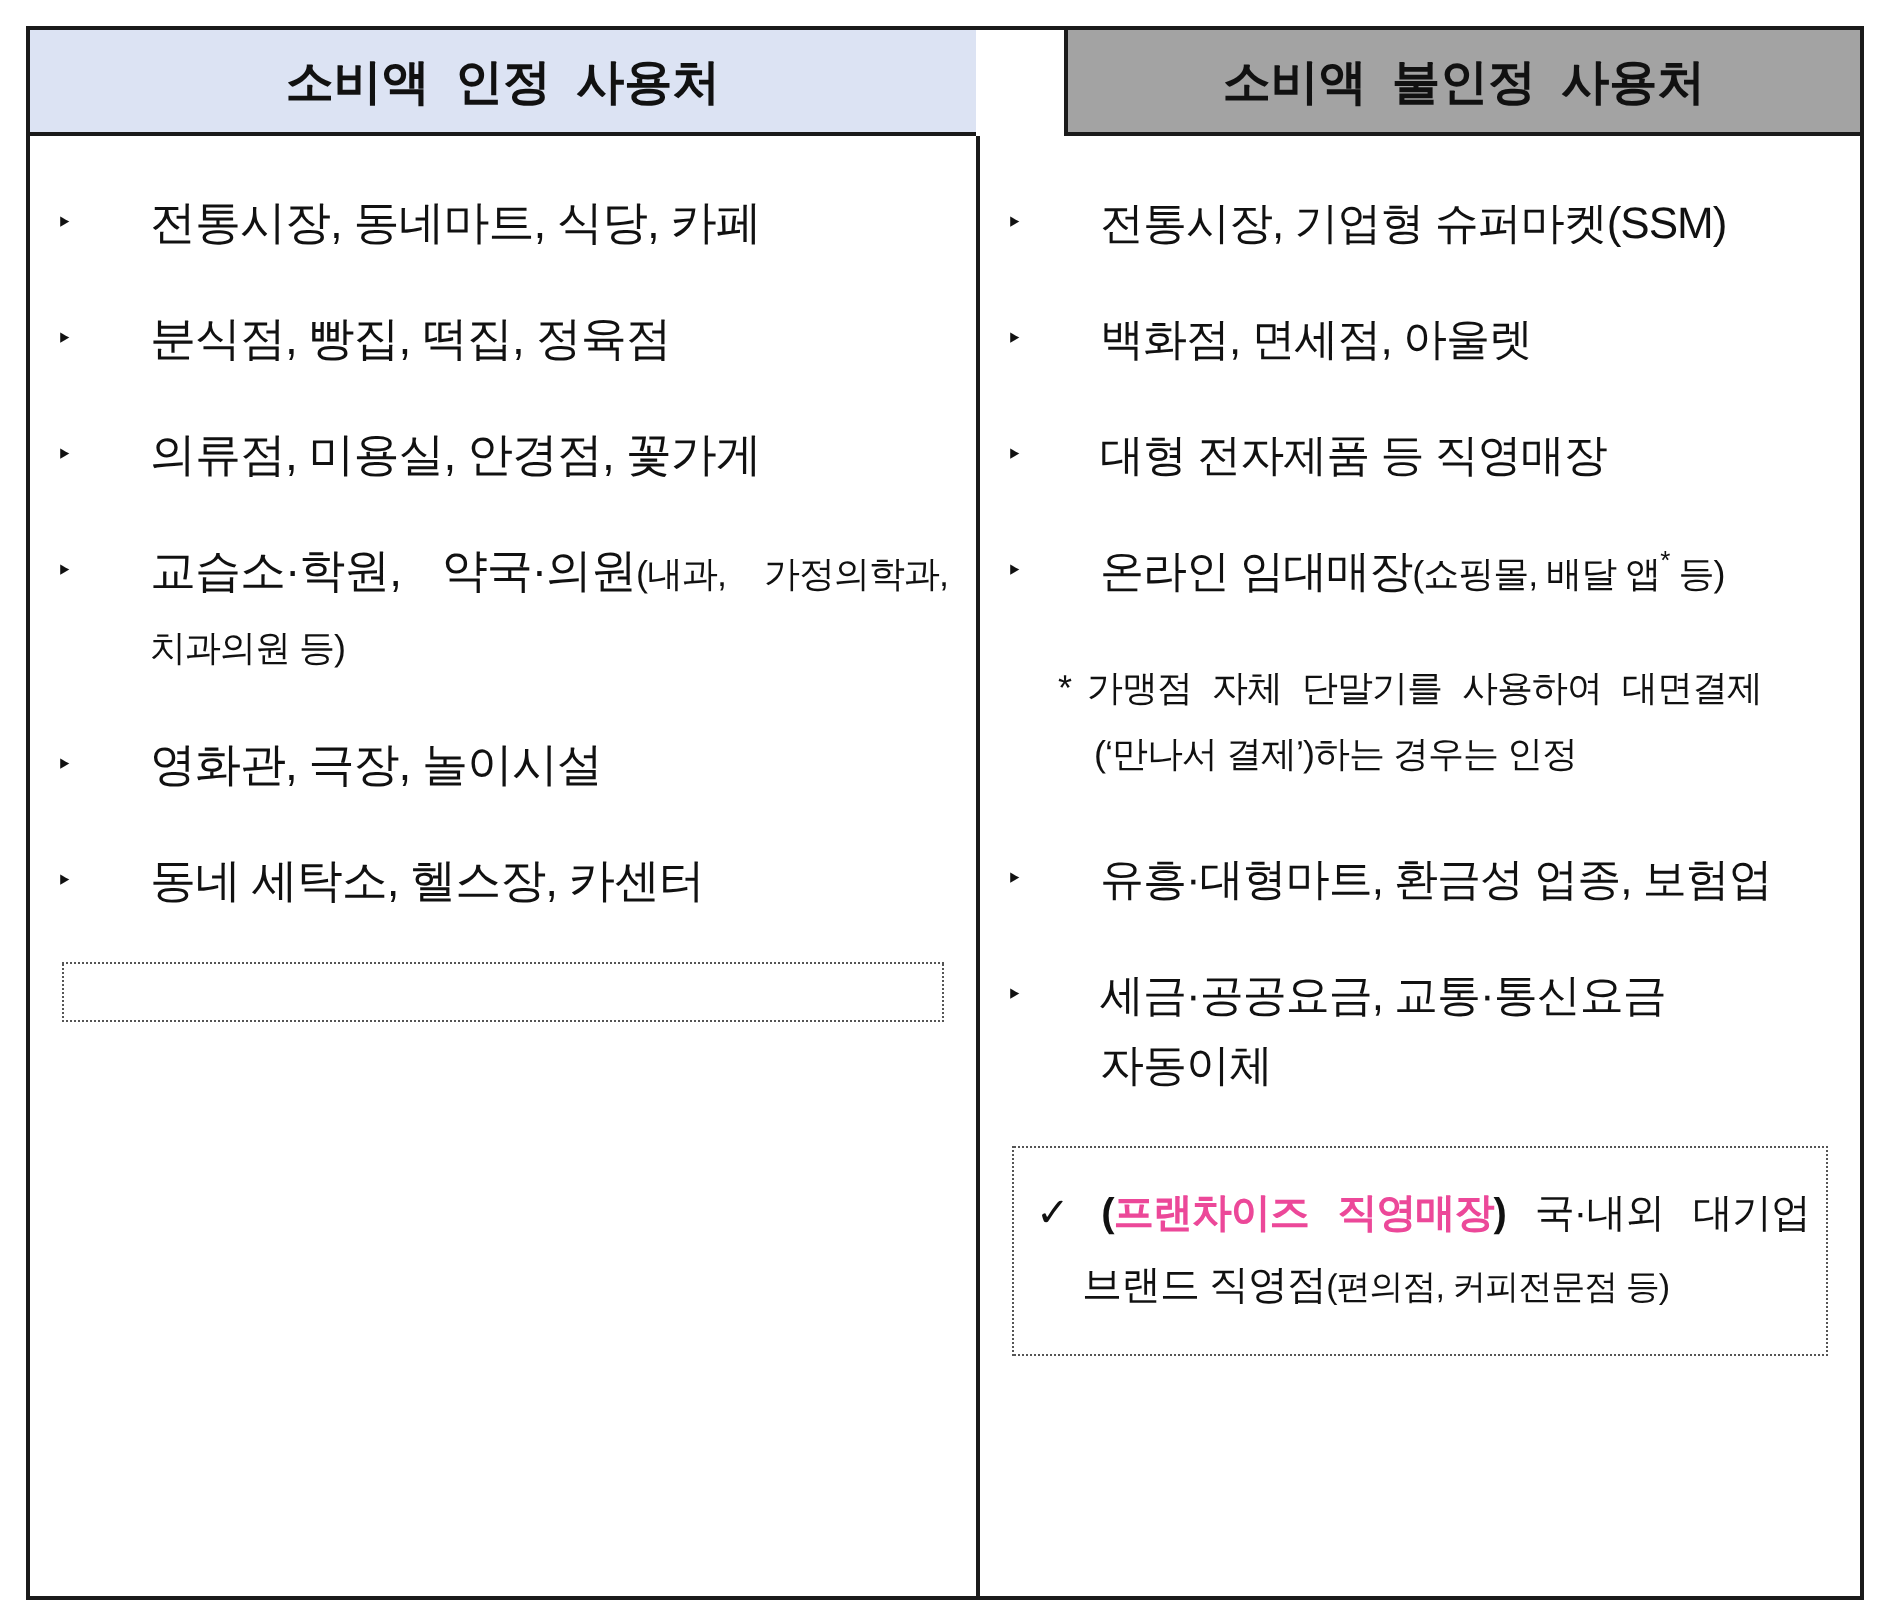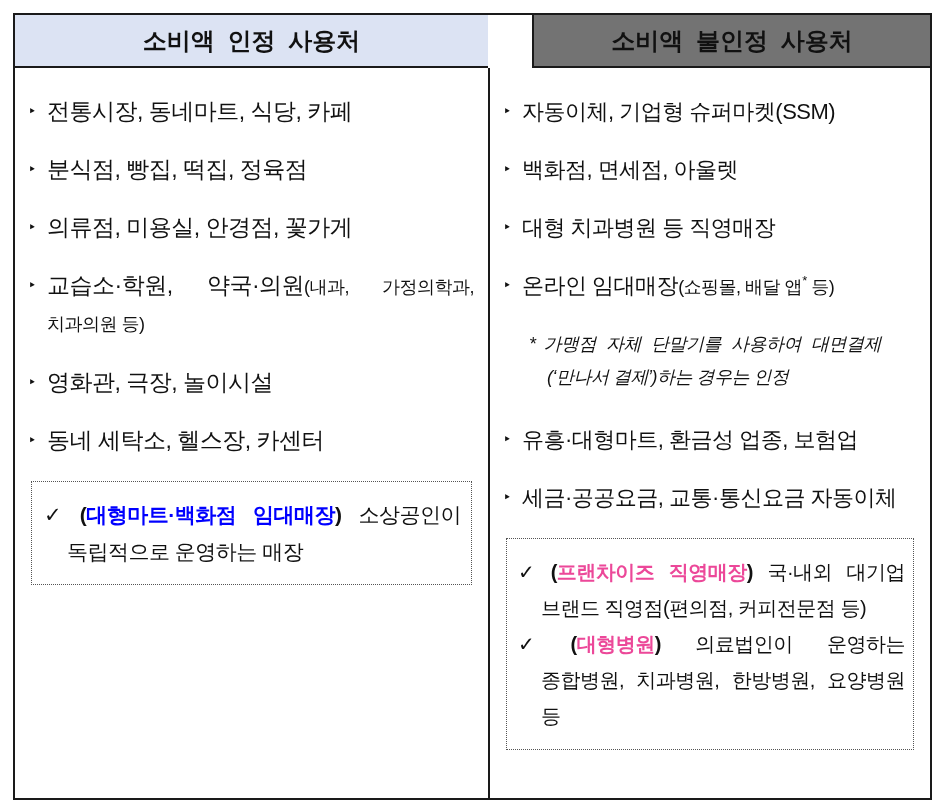--- a/index.html
+++ b/index.html
@@ -22,69 +22,69 @@
     grid-template-rows: 53px 1fr;
     background: #fff;
   }
   .hdr {
     display: flex; align-items: center; justify-content: center;
     font-size: 24px; font-weight: 700;
     border-bottom: 2px solid #1a1a1a;
     word-spacing: 6px; letter-spacing: 0;
   }
   .hdr-left  { background: #dce3f3; }
-  .hdr-right { background: #737373; border-left: 2px solid #1a1a1a; margin-left: 44px; }
+  .hdr-right { background: #a3a3a3; border-left: 2px solid #1a1a1a; margin-left: 44px; }
   .cell { padding: 26px 14px 0 13px; overflow: hidden; }
   .cell-right { border-left: 2px solid #1a1a1a; }
 
   
   .bullet-item {
     display: flex; align-items: flex-start;
     font-size: 23px; line-height: 35px;
     margin-bottom: 23px;
   }
   .cell-right .bullet-item { font-size: 22px; }
   .bullet {
     flex: 0 0 19px;
     font-size: 14px; line-height: 35px;
     color: #111;
   }
-  .btext { flex: 1 1 auto; }
+  .btext { flex: 1 1 auto; margin-left: 28px; }
   .btext.justify { text-align: justify; }
   .small-paren { font-size: 18px; }
   sup.fn-mark { font-size: 13px; vertical-align: super; line-height: 0; }
 
   
   .footnote {
     margin: 8px 4px 28px 26px;
     width: 352px;
     font-size: 18px; line-height: 33px;
     text-align: justify;
-    padding-left: 18px; text-indent: -18px; font-style: italic;
+    padding-left: 18px; text-indent: -18px;
   }
   .footnote .star { margin-right: 8px; }
 
   
   .note-box {
     border: 1.5px dotted #555;
     padding: 14px 10px 14px 12px;
     margin: 18px 2px 0 3px;
   }
   .cell-right .note-box { margin-top: 20px; padding: 15px 8px 15px 11px; }
   .chk-item {
     font-size: 21px; line-height: 37px;
     text-align: justify;
     padding-left: 23px; text-indent: -23px;
   }
   .cell-right .chk-item { font-size: 20px; line-height: 36px; }
   .chk { margin-right: 7px; font-weight: 400; }
   .lead { font-weight: 700; }
   .lead .accent-blue { color: #0000ff; }
   .lead .accent-red  { color: #ec4899; }
-  .chk-small { font-size: 20px; }
+  .chk-small { font-size: 17px; }
 </style>
 </head>
 <body>
 
 <div class="page">
   <div class="tbl">
 
     <div class="hdr hdr-left">
       <span>소비액 인정 사용처</span>
     </div>
@@ -113,39 +113,36 @@
       <div class="bullet-item">
         <span class="bullet">‣</span>
         <span class="btext">영화관, 극장, 놀이시설</span>
       </div>
       <div class="bullet-item">
         <span class="bullet">‣</span>
         <span class="btext">동네 세탁소, 헬스장, 카센터</span>
       </div>
 
       <div class="note-box">
-        <div class="chk-item">
-          <span class="chk">✓</span><span class="lead"><span>(</span><span class="accent-blue">대형마트·백화점 임대매장</span><span>)</span></span> <span>소상공인이 독립적으로 운영하는 매장</span>
-        </div>
       </div>
     </div>
 
     <div class="cell cell-right">
 
       <div class="bullet-item">
         <span class="bullet">‣</span>
-        <span class="btext">자동이체, 기업형 슈퍼마켓(SSM)</span>
+        <span class="btext">전통시장, 기업형 슈퍼마켓(SSM)</span>
       </div>
       <div class="bullet-item">
         <span class="bullet">‣</span>
         <span class="btext">백화점, 면세점, 아울렛</span>
       </div>
       <div class="bullet-item">
         <span class="bullet">‣</span>
-        <span class="btext">대형 치과병원 등 직영매장</span>
+        <span class="btext">대형 전자제품 등 직영매장</span>
       </div>
 
       <div class="bullet-item">
         <span class="bullet">‣</span>
         <span class="btext"><span>온라인 임대매장</span><span class="small-paren">(쇼핑몰, 배달 앱</span><sup class="fn-mark">*</sup><span class="small-paren"> 등)</span></span>
       </div>
 
       <div class="footnote">
         <span class="star">*</span><span>가맹점 자체 단말기를 사용하여 대면결제 (‘만나서 결제’)하는 경우는 인정</span>
       </div>
@@ -156,20 +153,17 @@
       </div>
       <div class="bullet-item">
         <span class="bullet">‣</span>
         <span class="btext">세금·공공요금, 교통·통신요금 자동이체</span>
       </div>
 
       <div class="note-box">
         <div class="chk-item">
           <span class="chk">✓</span><span class="lead"><span>(</span><span class="accent-red">프랜차이즈 직영매장</span><span>)</span></span> <span>국·내외 대기업 브랜드 직영점</span><span class="chk-small">(편의점, 커피전문점 등)</span>
         </div>
-        <div class="chk-item">
-          <span class="chk">✓</span><span class="lead"><span>(</span><span class="accent-red">대형병원</span><span>)</span></span> <span>의료법인이 운영하는 종합병원, 치과병원, 한방병원, 요양병원 등</span>
-        </div>
       </div>
     </div>
 
   </div>
 </div>
 
 </body></html>

